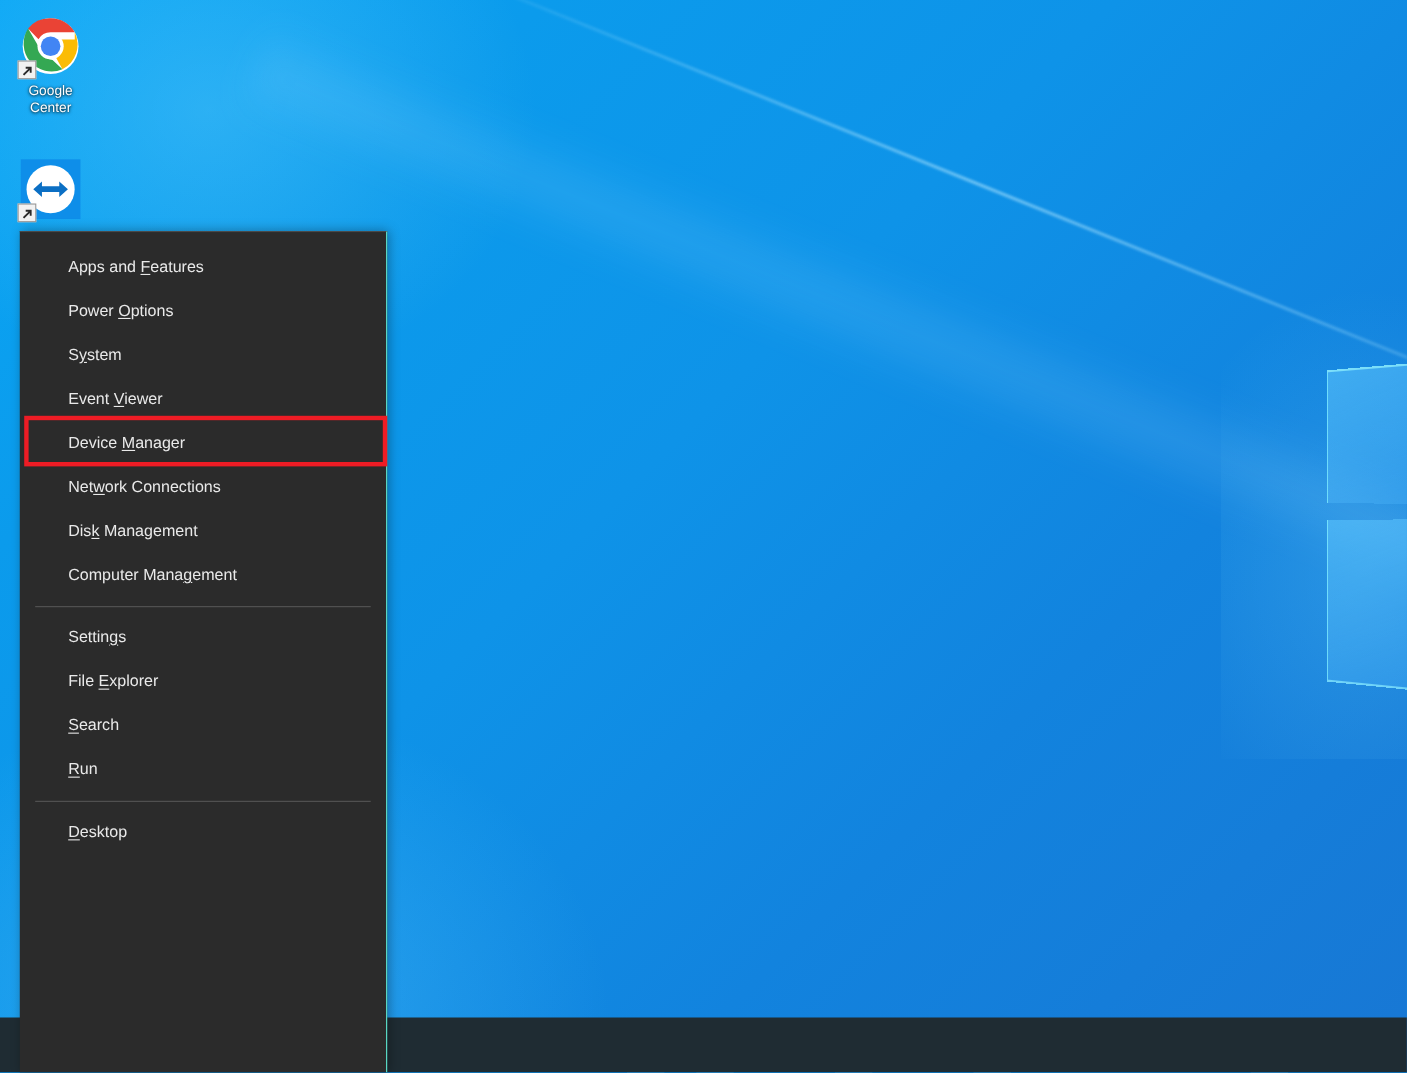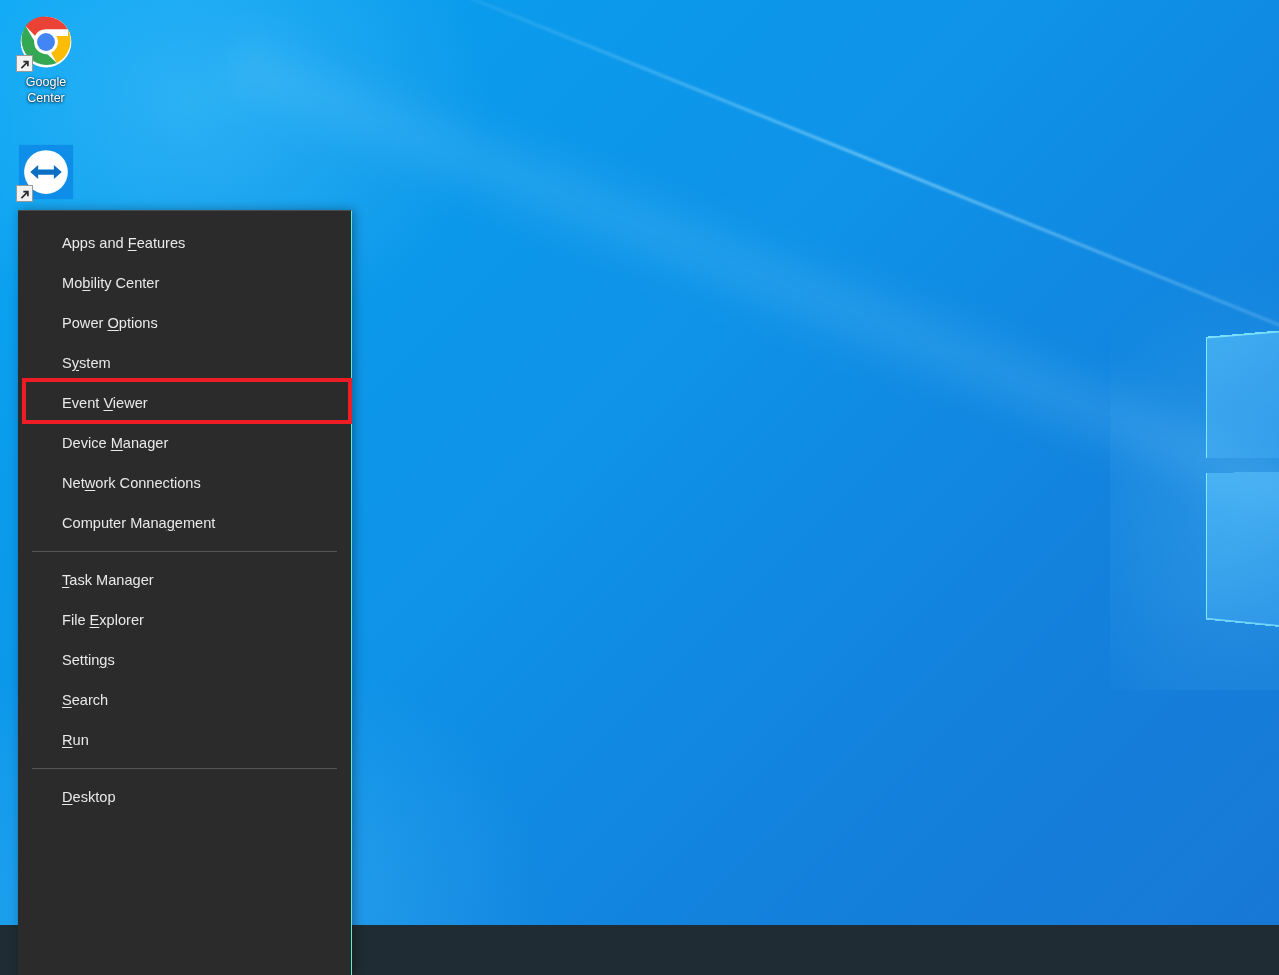--- a/index.html
+++ b/index.html
@@ -183,51 +183,48 @@
     </span>
   </div>
 </div>
 
 <div id="winx">
 
   <div class="mi">
     <span>Apps and <span class="ak">F</span>eatures</span>
   </div>
   <div class="mi">
-    <span>Mo<span class="ak">b</span>ility Center</span>
-  </div>
-  <div class="mi">
     <span>Power <span class="ak">O</span>ptions</span>
   </div>
   <div class="mi">
     <span>S<span class="ak">y</span>stem</span>
   </div>
   <div class="mi">
     <span>Event <span class="ak">V</span>iewer</span>
   </div>
   <div class="mi">
     <span>Device <span class="ak">M</span>anager</span>
   </div>
   <div class="mi">
     <span>Net<span class="ak">w</span>ork Connections</span>
   </div>
   <div class="mi">
+    <span>Dis<span class="ak">k</span> Management</span>
+  </div>
+  <div class="mi">
     <span>Computer Mana<span class="ak">g</span>ement</span>
   </div>
 
   <div class="sep"></div>
 
   <div class="mi">
-    <span><span class="ak">T</span>ask Manager</span>
+    <span>Settin<span class="ak">g</span>s</span>
   </div>
   <div class="mi">
     <span>File <span class="ak">E</span>xplorer</span>
-  </div>
-  <div class="mi">
-    <span>Settin<span class="ak">g</span>s</span>
   </div>
   <div class="mi">
     <span><span class="ak">S</span>earch</span>
   </div>
   <div class="mi">
     <span><span class="ak">R</span>un</span>
   </div>
 
   <div class="sep"></div>
 

